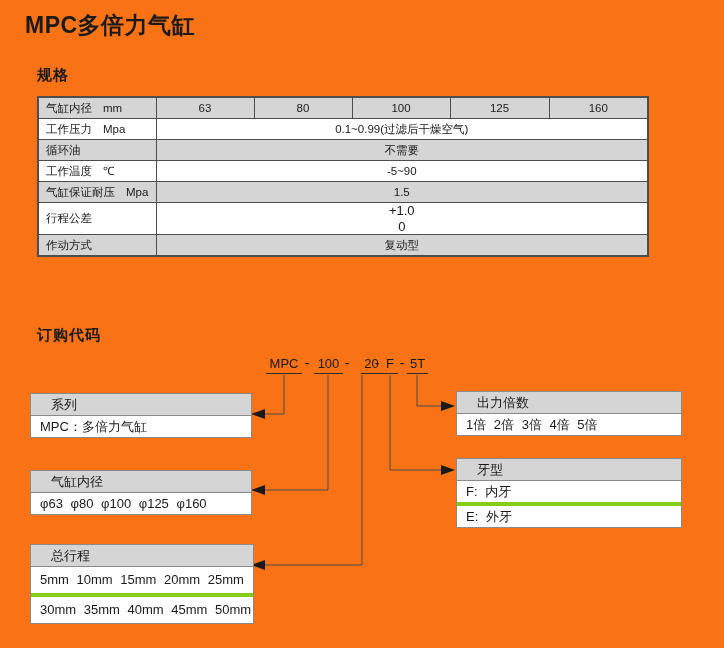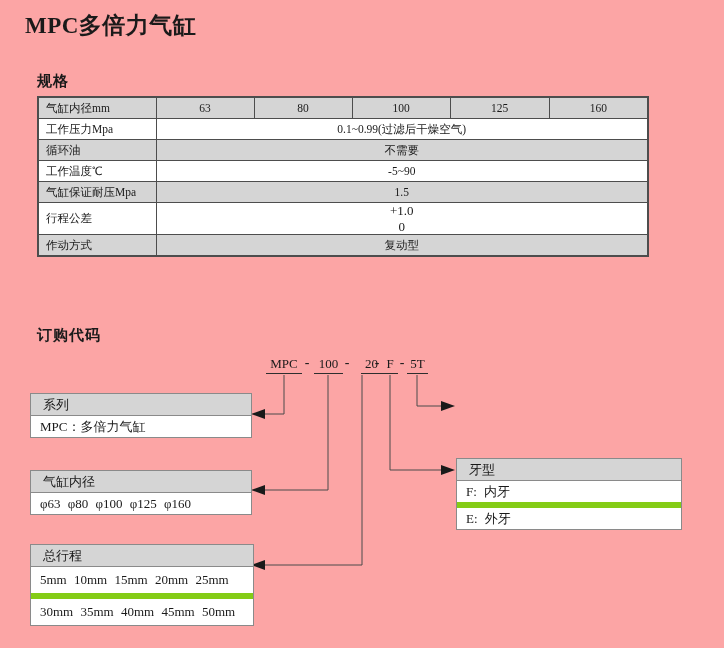--- a/index.html
+++ b/index.html
@@ -1,48 +1,48 @@
 <!DOCTYPE html>
 <html><head>
 <meta charset="utf-8">
 <style>
   html,body{margin:0;padding:0;}
   .page{
     position:relative;
     width:724px;height:648px;
-    background:#fca5a5;
-    font-family:Liberation Serif, serif;
+    background:#f97316;
+    font-family:Liberation Sans, sans-serif;
     color:#1a1a1a;
     overflow:hidden;
   }
   
   .page-title{
     position:absolute;left:25px;top:10px;
     font-size:23px;font-weight:800;letter-spacing:.5px;
   }
   .sec-head{
     position:absolute;font-size:15px;font-weight:800;letter-spacing:1px;
   }
-  #spec-head{left:37px;top:72px;}
+  #spec-head{left:37px;top:66px;}
   #order-head{left:37px;top:326px;}
   
   table.spec{
     position:absolute;left:37px;top:96px;
     width:610px;border-collapse:collapse;table-layout:fixed;
     border:2px solid #4d4d4d;
     font-size:11.5px;
   }
   table.spec td{
     border:1px solid #4d4d4d;height:20px;padding:0;
     text-align:center;vertical-align:middle;
   }
   table.spec tr.gray td{background:#d5d5d5;}
   table.spec tr.white td{background:#ffffff;}
   td.lbl{text-align:left !important;padding-left:7px !important;}
-  .lbl .unit{}
+  .lbl .unit{margin-left:11px;}
   td.tol{font-size:13px;line-height:1.2;}
   td.tol div{height:auto;}
   
   .codeseg{
     position:absolute;top:355px;height:18px;line-height:17px;
     font-size:13px;text-align:center;
     border-bottom:1px solid #2e2e2e;
   }
   .codedash{
     position:absolute;top:355px;height:18px;line-height:16px;
@@ -57,25 +57,25 @@
   #dash-1{left:343px;}
   #dash-2{left:373px;}
   #dash-3{left:398px;}
   
   .obox{
     position:absolute;background:#fff;
     border:1px solid #8a8a8a;font-size:13px;
   }
   .obox-h{
     background:#d5d5d5;border-bottom:1px solid #8a8a8a;
-    height:21px;line-height:21px;padding-left:12px;
+    height:21px;line-height:21px;padding-left:20px;
   }
   .obox-r{
     height:21px;line-height:21px;padding-left:9px;
-    border-bottom:6px solid #84cc16;word-spacing:4px;
+    border-bottom:4px solid #84cc16;word-spacing:4px;
   }
   .obox-r:last-child{border-bottom:none;}
   .obox-r.tall{height:26px;line-height:26px;}
   #box-series{left:30px;top:393px;width:220px;}
   #box-bore{left:30px;top:470px;width:220px;}
   #box-stroke{left:30px;top:544px;width:222px;}
   #box-output{left:456px;top:391px;width:224px;}
   #box-thread{left:456px;top:458px;width:224px;}
   
   svg.connectors{
@@ -176,20 +176,24 @@
     <div class="obox-h">气缸内径</div>
     <div class="obox-r">φ63  φ80  φ100  φ125  φ160</div>
   </div>
 
   <div class="obox" id="box-stroke">
     <div class="obox-h">总行程</div>
     <div class="obox-r tall">5mm  10mm  15mm  20mm  25mm</div>
     <div class="obox-r tall">30mm 35mm 40mm 45mm 50mm</div>
   </div>
 
+  <div class="obox" id="box-output">
+    <div class="obox-h">出力倍数</div>
+    <div class="obox-r">1倍  2倍  3倍  4倍  5倍</div>
+  </div>
 
   <div class="obox" id="box-thread">
     <div class="obox-h">牙型</div>
     <div class="obox-r">F: 内牙</div>
     <div class="obox-r">E: 外牙</div>
   </div>
 
 </div>
 
 </body></html>

